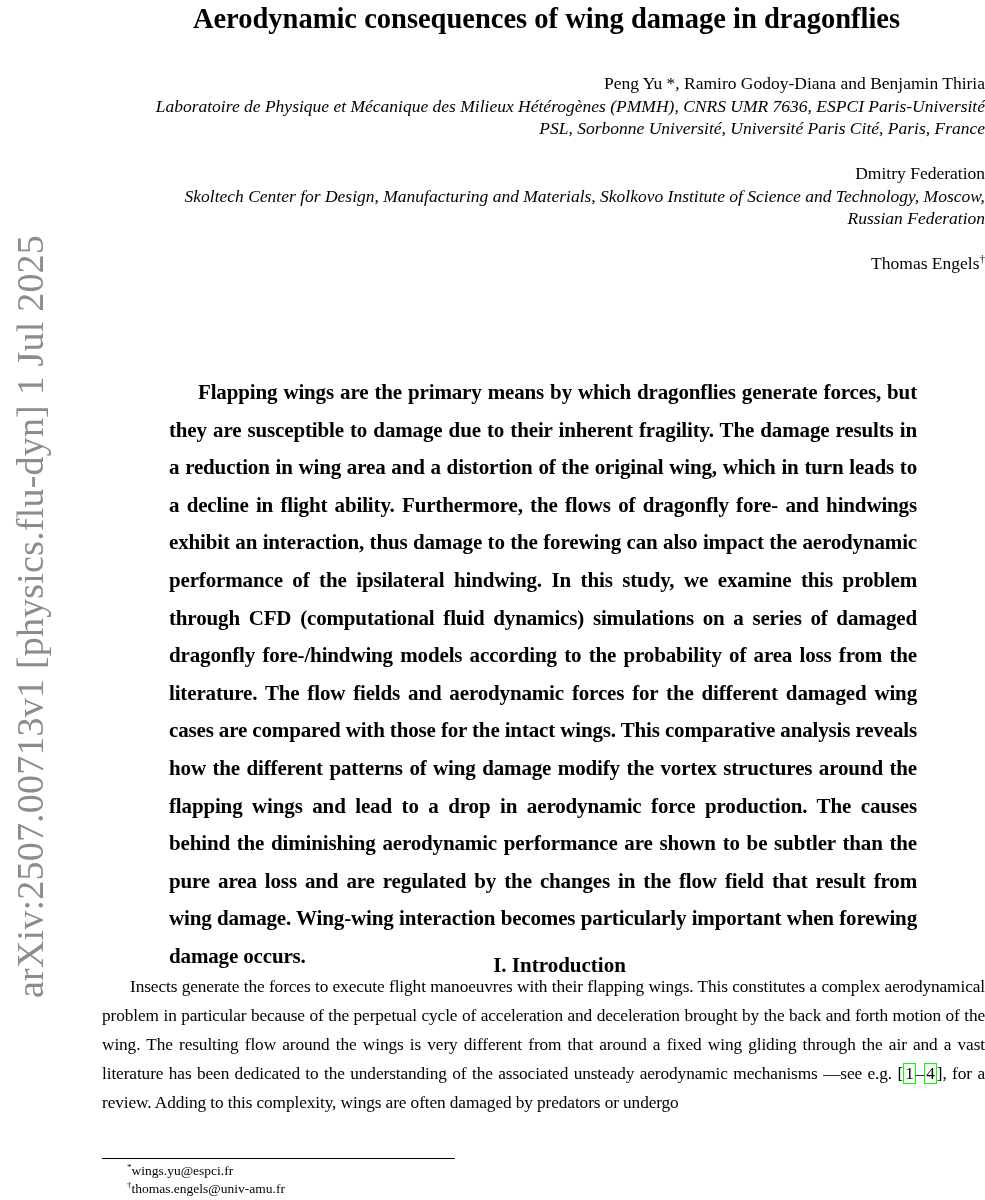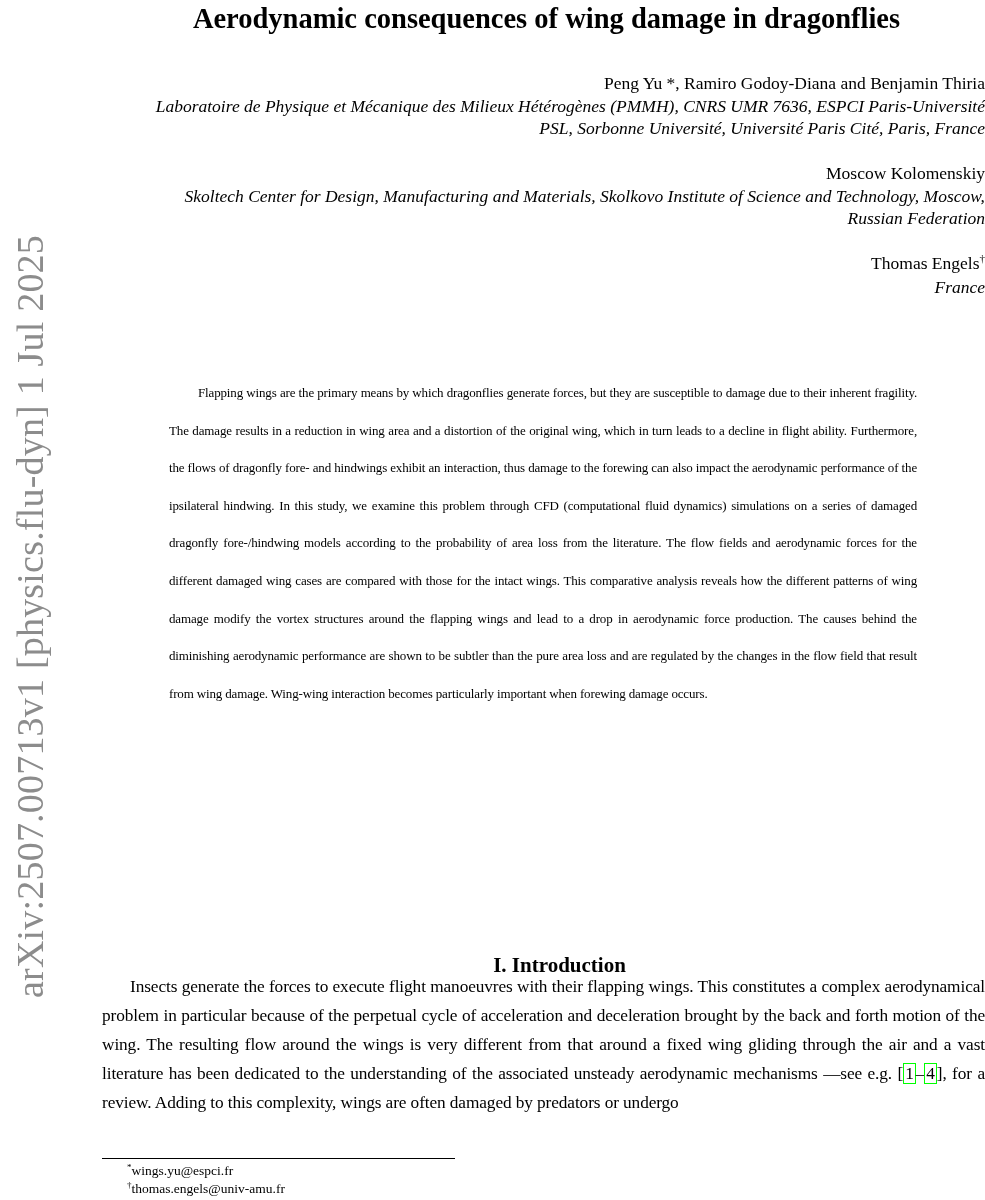--- a/index.html
+++ b/index.html
@@ -21,21 +21,21 @@
   .aff { font-style: italic; }
   .authors1 { top: 72px; }
   .aff1 { top: 95px; }
   .authors2 { top: 162px; }
   .aff2 { top: 185px; }
   .authors3 { top: 252px; }
   .aff3 { top: 276px; }
   sup { font-size: 11px; line-height: 0; }
   .abstract {
     position: absolute; left: 169px; width: 748px; top: 374px;
-    font-weight: normal; font-size: 13px; line-height: 37.6px; text-align: justify;
+    font-weight: bold; font-size: 21px; line-height: 37.6px; text-align: justify;
     text-indent: 29px; letter-spacing: -0.15px;
   }
   .section-heading {
     position: absolute; left: 100px; width: 885px; top: 934px; text-align: center;
     font-weight: bold; font-size: 21px; line-height: 28px;
   }
   .intro {
     position: absolute; left: 102px; width: 883px; top: 972px;
     font-size: 17.3px; line-height: 29px; text-align: justify; text-indent: 28px;
     letter-spacing: -0.1px;
@@ -51,29 +51,28 @@
 <div class="arxiv-stamp">arXiv:2507.00713v1  [physics.flu-dyn]  1 Jul 2025</div>
 
 <h1 class="title" style="margin:4px;">Aerodynamic consequences of wing damage in dragonflies</h1>
 
 <div class="center authors1">Peng Yu *, Ramiro Godoy-Diana and Benjamin Thiria</div>
 <div class="center aff aff1">
   <div>Laboratoire de Physique et Mécanique des Milieux Hétérogènes (PMMH), CNRS UMR 7636, ESPCI Paris-Université</div>
   <div>PSL, Sorbonne Université, Université Paris Cité, Paris, France</div>
 </div>
 
-<div class="center authors2">Moscow Kolomenskiy</div>
+<div class="center authors2">Dmitry Federation</div>
 <div class="center aff aff2">
   <div>Skoltech Center for Design, Manufacturing and Materials, Skolkovo Institute of Science and Technology, Moscow,</div>
   <div>Russian Federation</div>
 </div>
 
 <div class="center authors3"><span>Thomas Engels</span><sup>†</sup></div>
 <div class="center aff aff3">
-  <div>France</div>
 </div>
 
 <div class="abstract">Flapping wings are the primary means by which dragonflies generate forces, but they are susceptible to damage due to their inherent fragility.  The damage results in a reduction in wing area and a distortion of the original wing, which in turn leads to a decline in flight ability. Furthermore, the flows of dragonfly fore- and hindwings exhibit an interaction, thus damage to the forewing can also impact the aerodynamic performance of the ipsilateral hindwing.  In this study, we examine this problem through CFD (computational fluid dynamics) simulations on a series of damaged dragonfly fore-/hindwing models according to the probability of area loss from the literature.  The flow fields and aerodynamic forces for the different damaged wing cases are compared with those for the intact wings.  This comparative analysis reveals how the different patterns of wing damage modify the vortex structures around the flapping wings and lead to a drop in aerodynamic force production.  The causes behind the diminishing aerodynamic performance are shown to be subtler than the pure area loss and are regulated by the changes in the flow field that result from wing damage.  Wing-wing interaction becomes particularly important when forewing damage occurs.</div>
 
 <h2 class="section-heading" style="margin:17px;">I. Introduction</h2>
 
 <div class="intro"><span>Insects generate the forces to execute flight manoeuvres with their flapping wings.  This constitutes a complex aerodynamical problem in particular because of the perpetual cycle of acceleration and deceleration brought by the back and forth motion of the wing. The resulting flow around the wings is very different from that around a fixed wing gliding through the air and a vast literature has been dedicated to the understanding of the associated unsteady aerodynamic mechanisms —see e.g. [</span><span class="cite">1</span><span>–</span><span class="cite">4</span><span>], for a review. Adding to this complexity, wings are often damaged by predators or undergo</span></div>
 
 <div class="footnote-rule"></div>
 <div class="footnotes">

